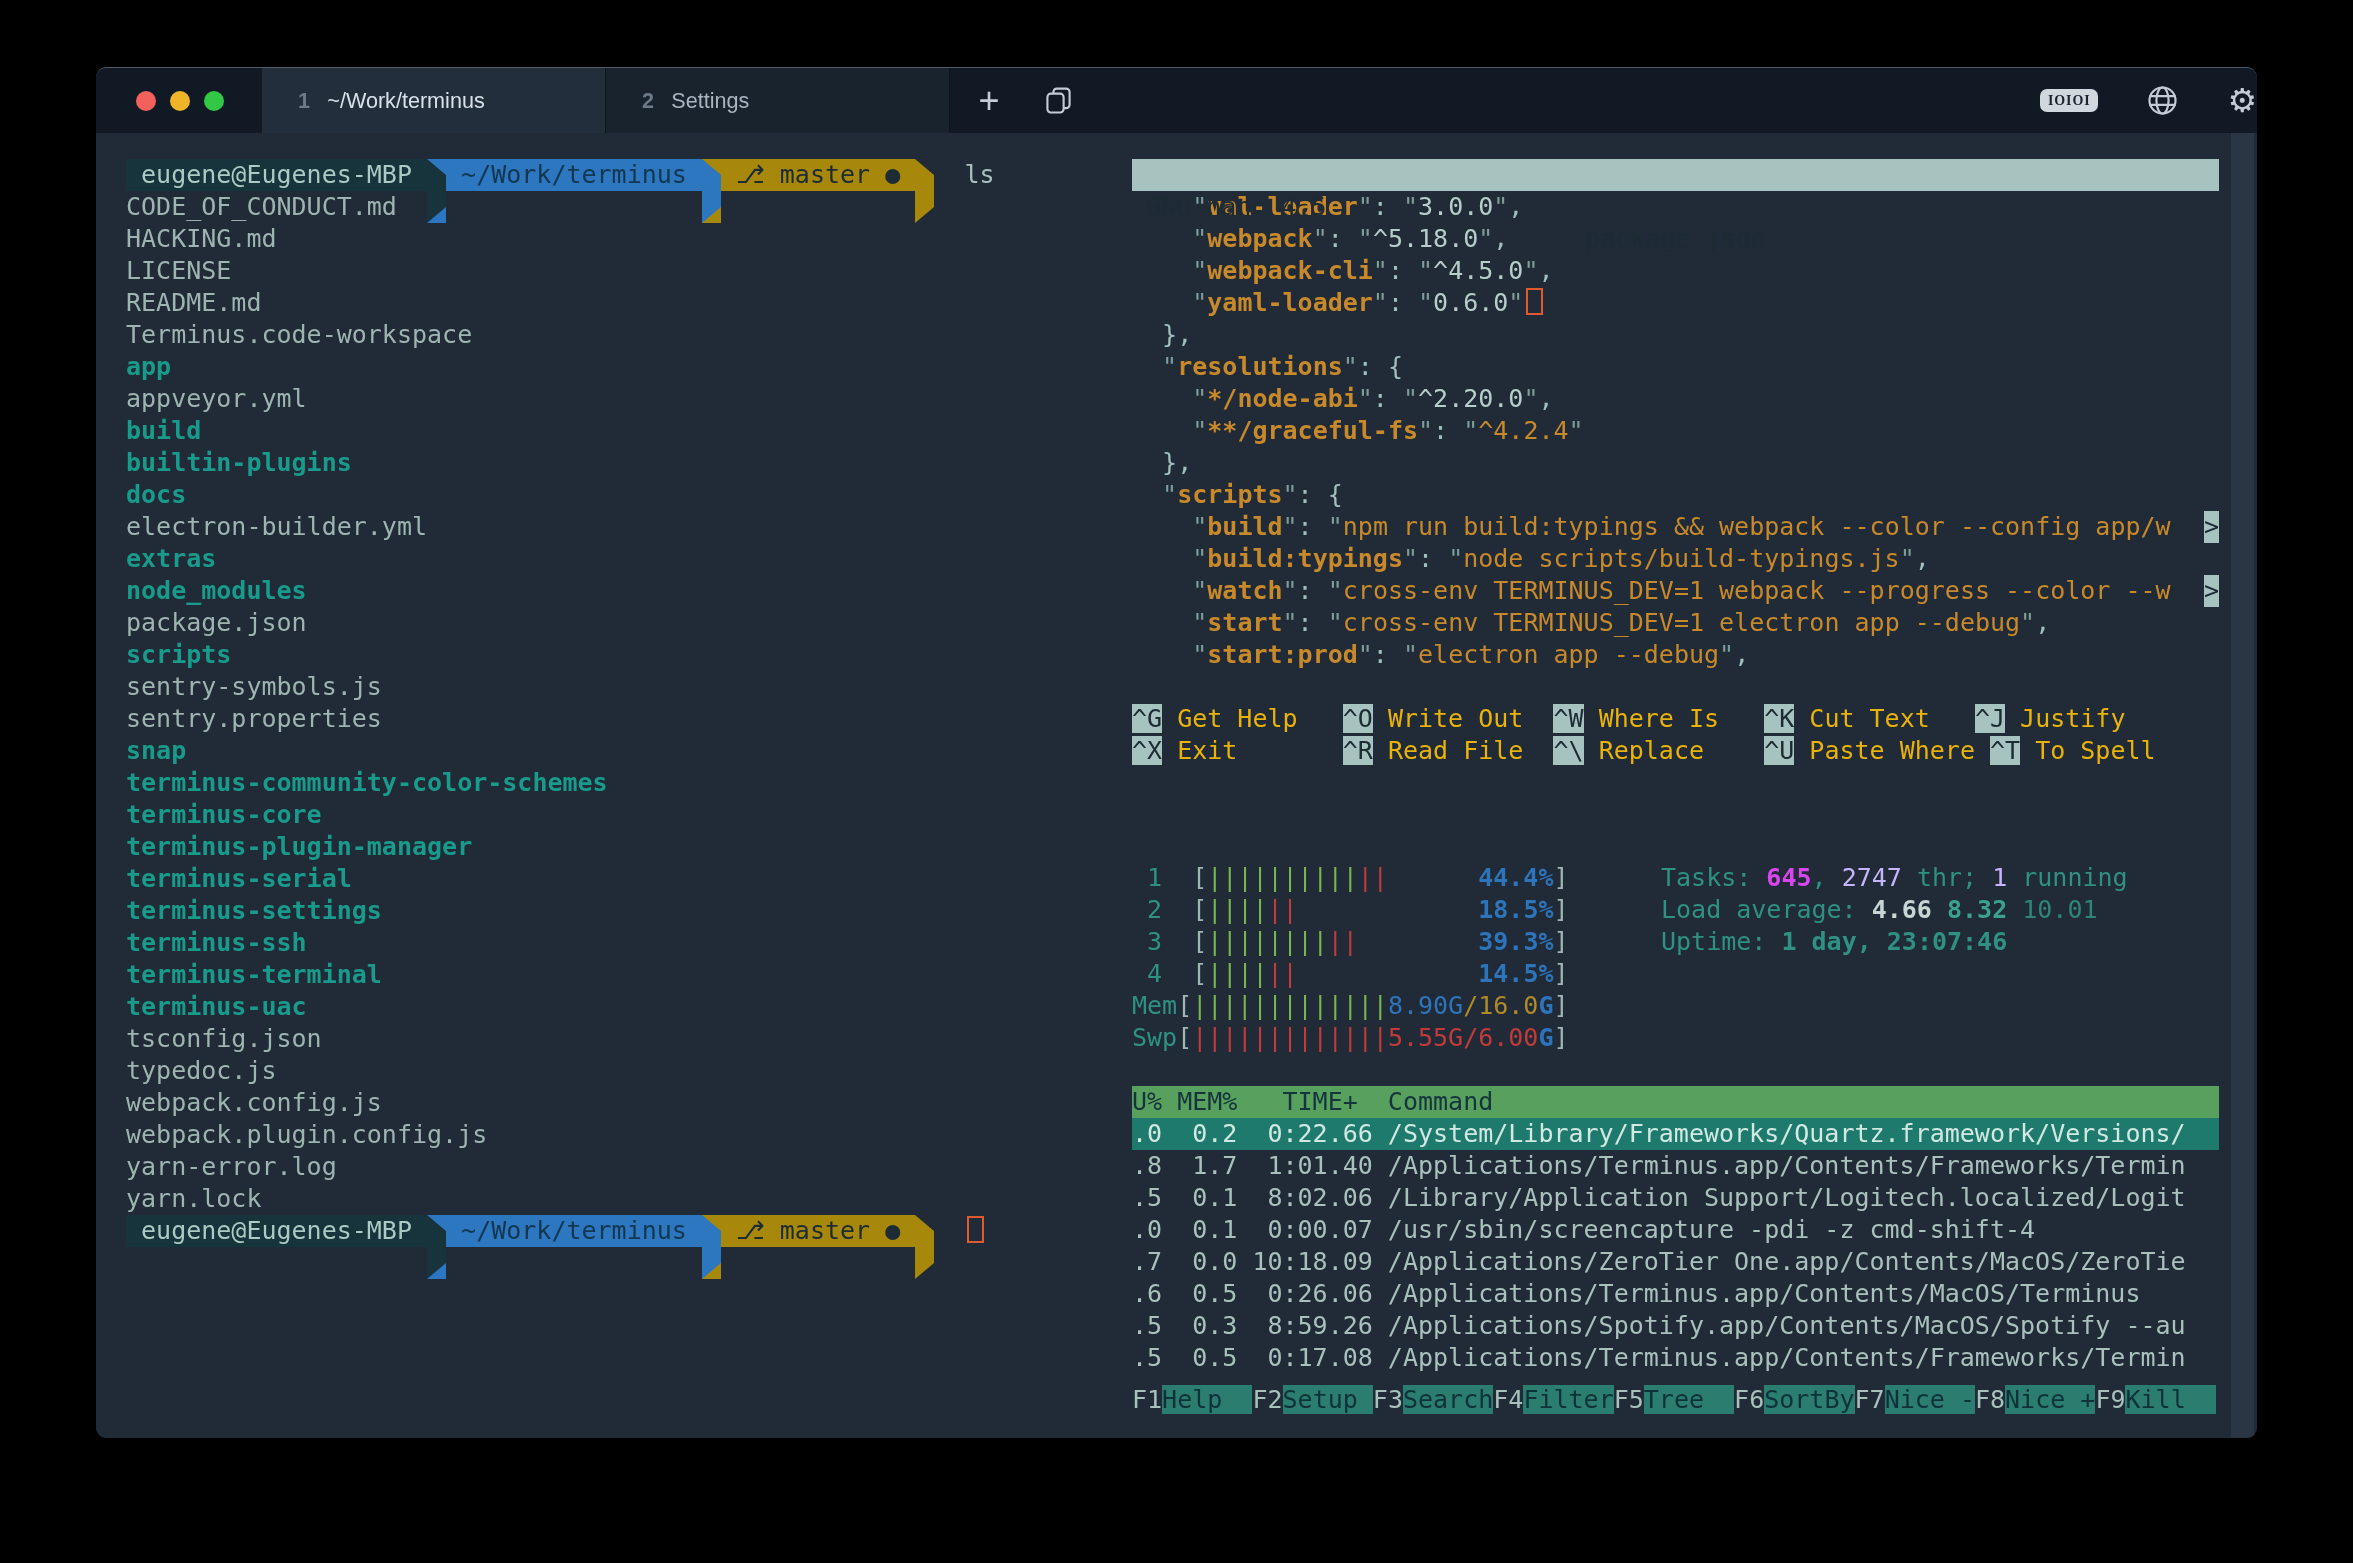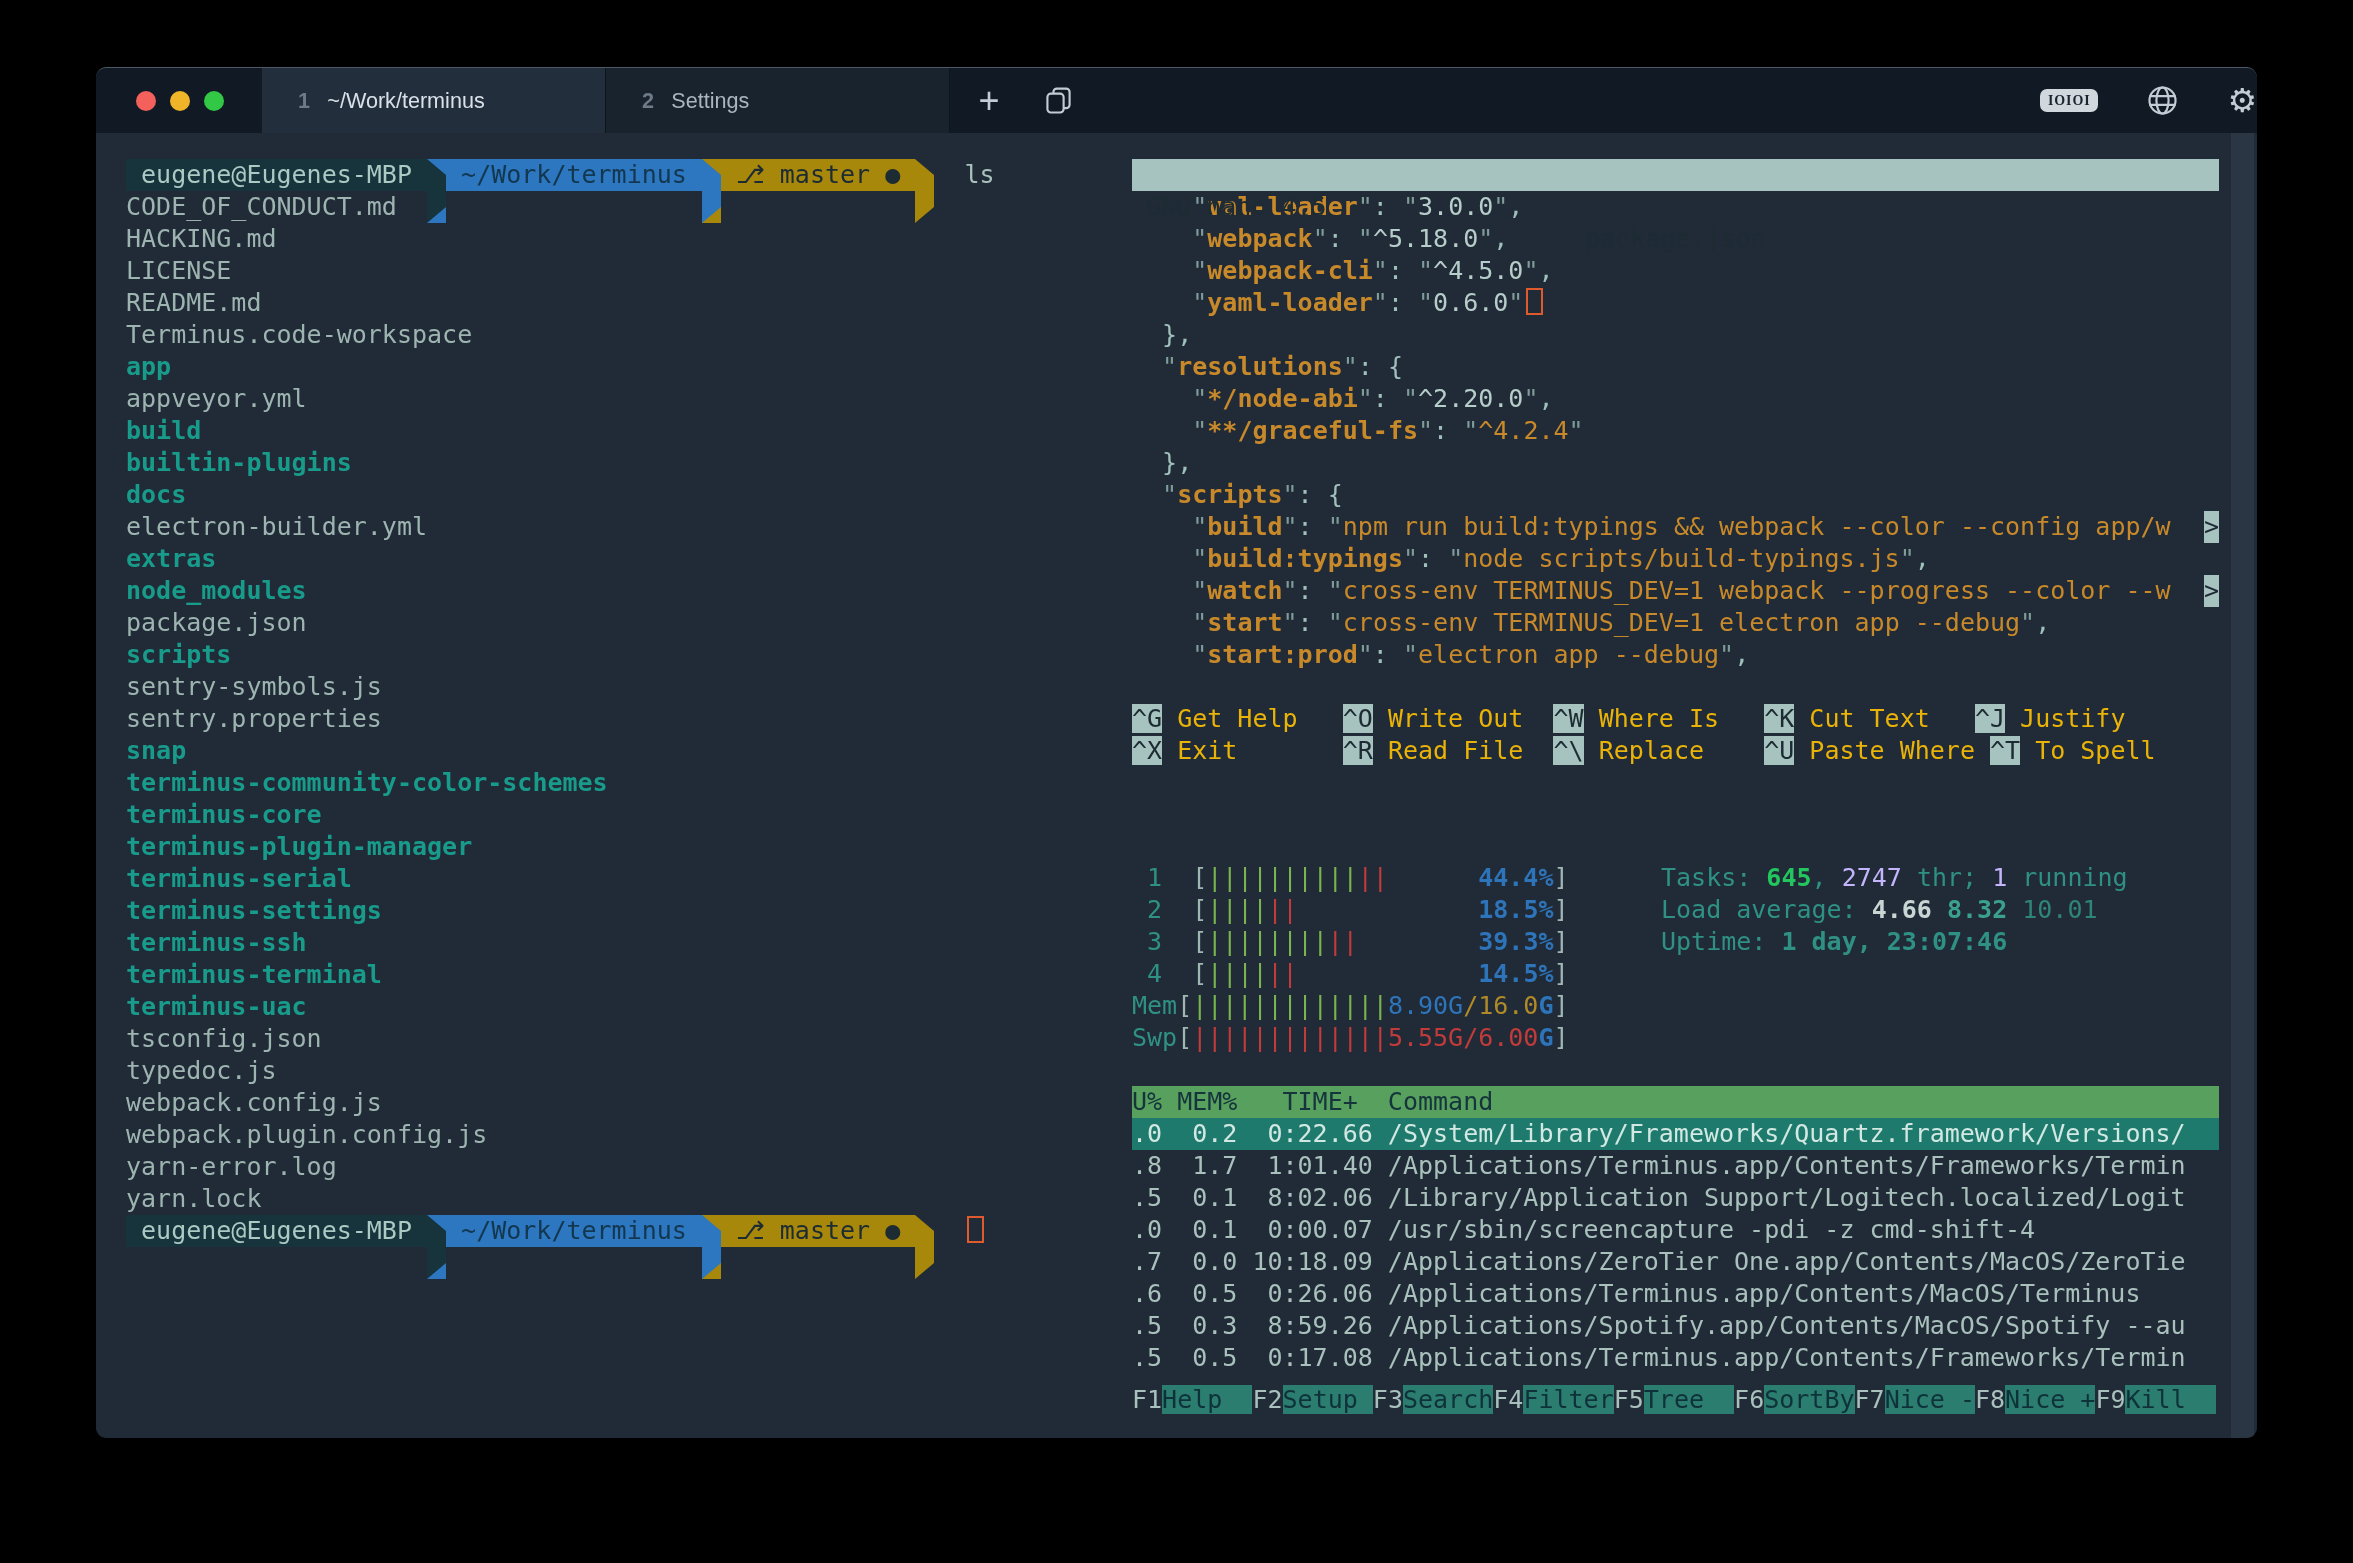--- a/index.html
+++ b/index.html
@@ -64,21 +64,21 @@
   .ml{color:#2f9183;}
   .mb{color:#9fb6b2;}
   .tg{color:#79b44e;}
   .tr{color:#c23b3b;}
   .pb{color:#2e74ba;font-weight:bold;}
   .gold{color:#b08a28;}
   .blu{color:#2e74ba;}
   .blub{color:#2e74ba;font-weight:bold;}
   .redv{color:#c23b3b;}
   .tt{color:#2f9183;}
-  .tb{color:#22c55e;font-weight:bold;}
+  .tb{color:#d946ef;font-weight:bold;}
   .tgb{color:#c4b5fd;font-weight:normal;}
   .lw{color:#c7d6d2;font-weight:bold;}
   .lt{color:#3aa08f;font-weight:bold;}
   .ld{color:#2f8577;}
   .ub{color:#2f9183;font-weight:bold;}
   .hdr{background:#57a05e;color:#16343c;}
   .sel{background:#1f7a6e;color:#d2e8e2;}
   .fbar{margin-top:10.4px;overflow:hidden;}
   .fk{color:#a9c0bc;}
   .fl{background:#2a7d6f;color:#0f323a;}

